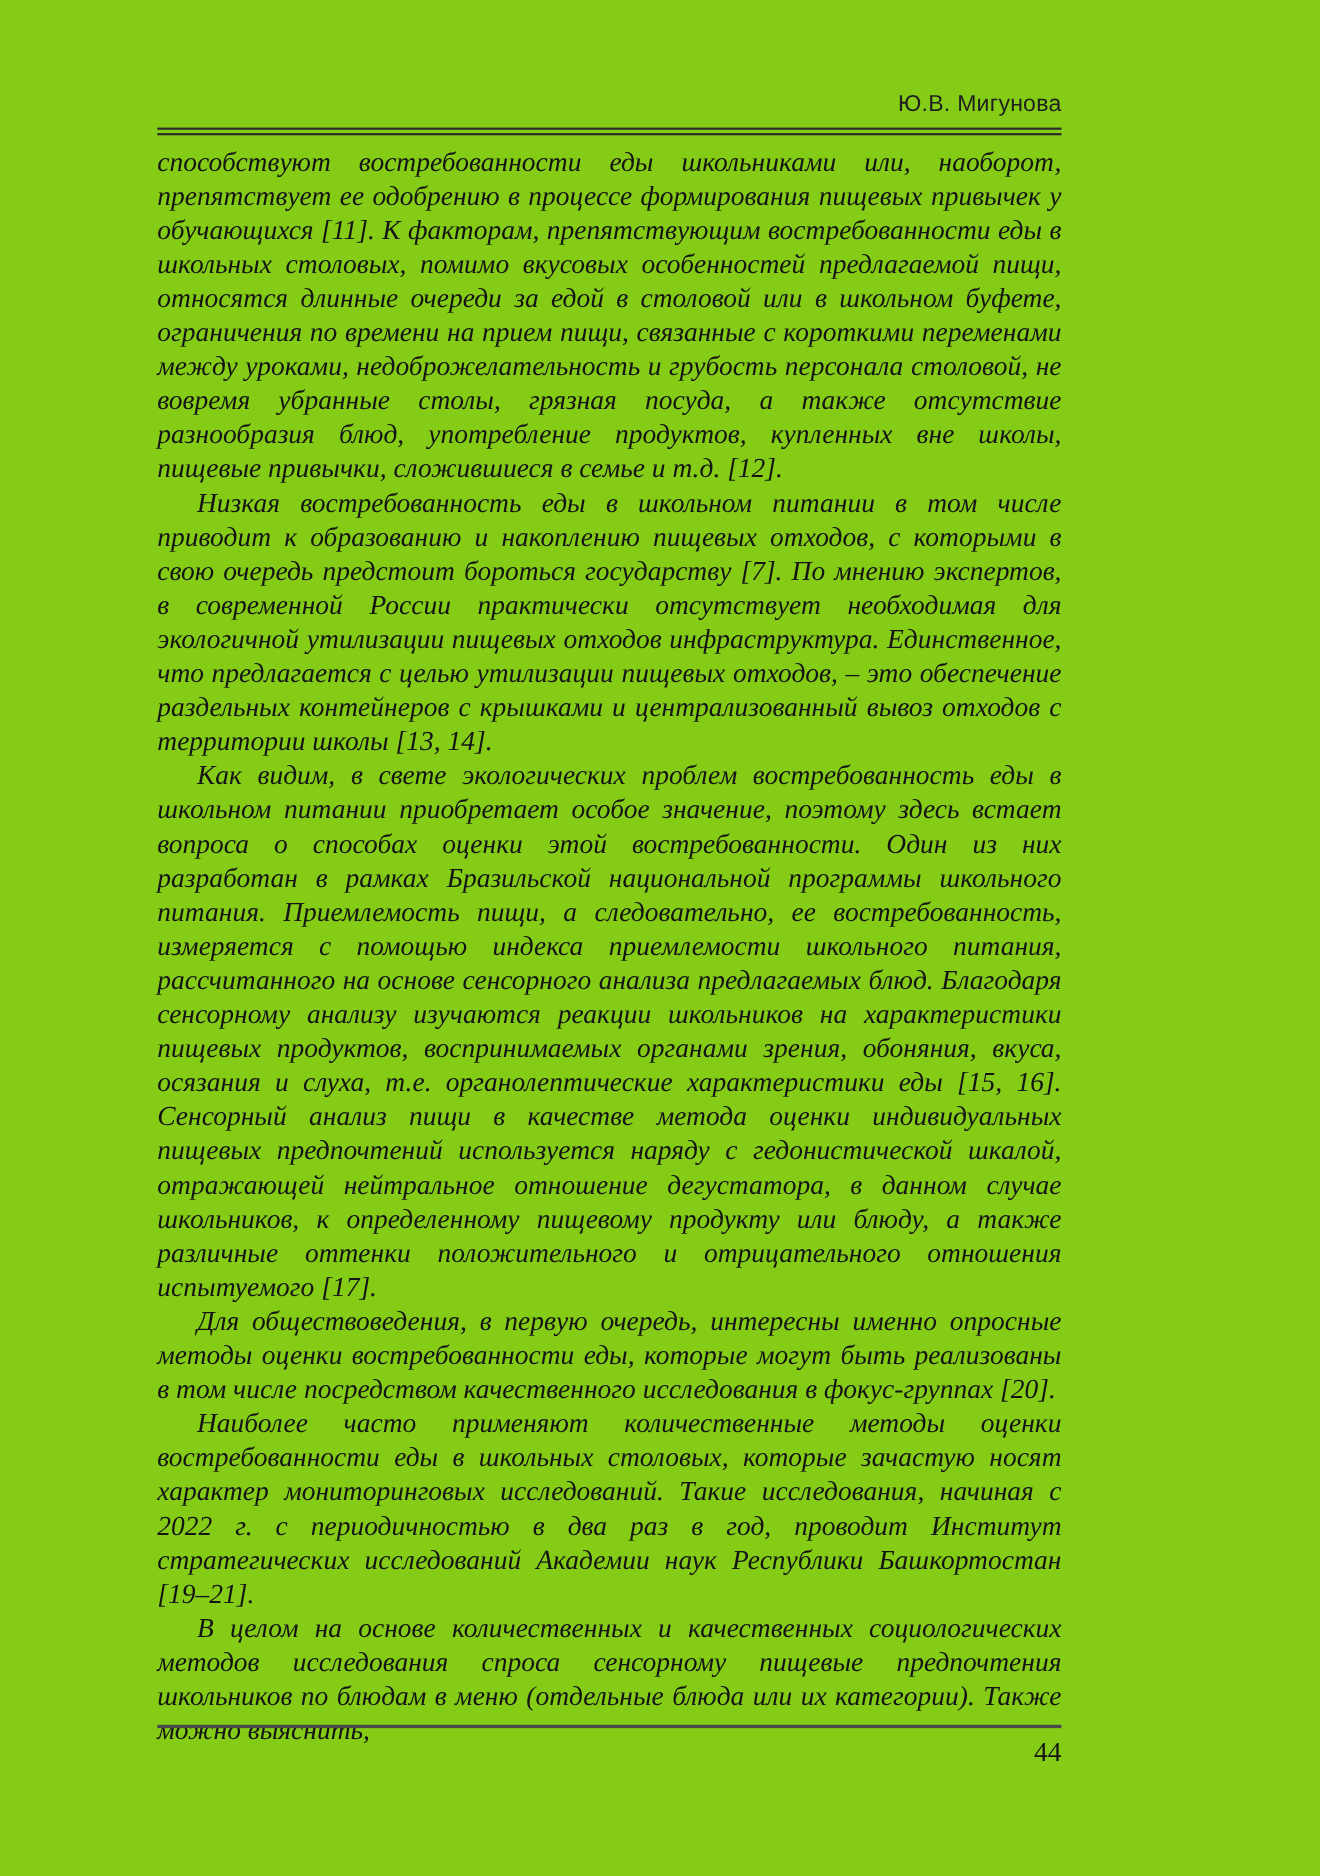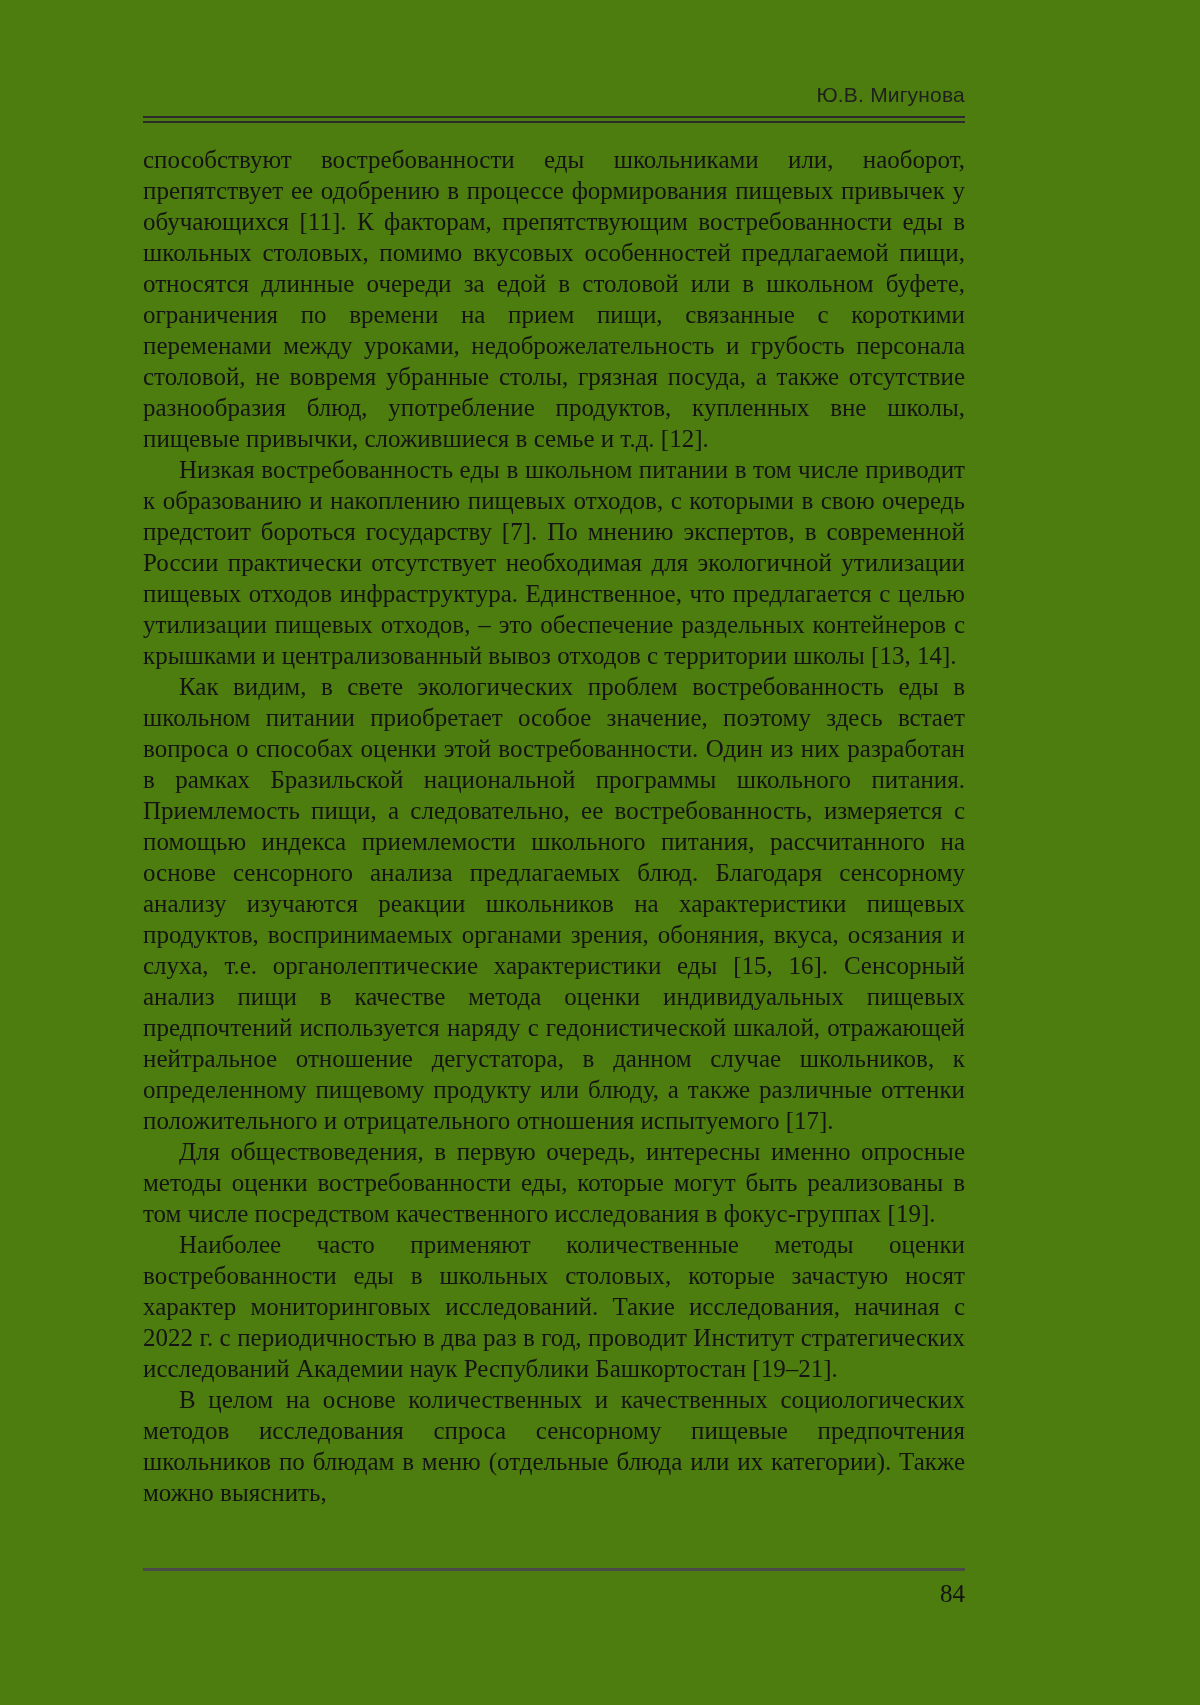--- a/index.html
+++ b/index.html
@@ -4,21 +4,21 @@
 <style>
   html, body {
     margin: 0;
     padding: 0;
     background: #ffffff;
   }
   .page {
     position: relative;
     width: 1200px;
     height: 1705px;
-    background: #4d7c0f;
+    background: #84cc16;
     overflow: hidden;
     color: #1a1a1a;
   }
   .header-author {
     position: absolute;
     top: 82px;
     left: 143px;
     width: 822px;
     text-align: right;
     font-family: "Liberation Sans", sans-serif;
@@ -31,27 +31,28 @@
     position: absolute;
     top: 116px;
     left: 143px;
     width: 822px;
     height: 3px;
     border-top: 2px solid #2b2b2b;
     border-bottom: 2px solid #2b2b2b;
   }
   .document-body {
     position: absolute;
-    top: 144px;
+    top: 132px;
     left: 143px;
     width: 822px;
     font-family: "Liberation Serif", serif;
     font-size: 25px;
     line-height: 31px;
     color: #141414;
+    font-style: italic;
   }
   .document-body p {
     margin: 0;
     padding: 0;
     text-align: justify;
   }
   .document-body p.indent {
     text-indent: 36px;
   }
   .footer-rule {
@@ -80,22 +81,22 @@
 <div class="page">
 
   <div class="header-author">Ю.В. Мигунова</div>
 
   <div class="header-rule"></div>
 
   <div class="document-body">
     <p>способствуют востребованности еды школьниками или, наоборот, препятствует ее одобрению в процессе формирования пищевых привычек у обучающихся [11]. К факторам, препятствующим востребованности еды в школьных столовых, помимо вкусовых особенностей предлагаемой пищи, относятся длинные очереди за едой в столовой или в школьном буфете, ограничения по времени на прием пищи, связанные с короткими переменами между уроками, недоброжелательность и грубость персонала столовой, не вовремя убранные столы, грязная посуда, а также отсутствие разнообразия блюд, употребление продуктов, купленных вне школы, пищевые привычки, сложившиеся в семье и т.д. [12].</p>
     <p class="indent">Низкая востребованность еды в школьном питании в том числе приводит к образованию и накоплению пищевых отходов, с которыми в свою очередь предстоит бороться государству [7]. По мнению экспертов, в современной России практически отсутствует необходимая для экологичной утилизации пищевых отходов инфраструктура. Единственное, что предлагается с целью утилизации пищевых отходов, – это обеспечение раздельных контейнеров с крышками и централизованный вывоз отходов с территории школы [13, 14].</p>
     <p class="indent">Как видим, в свете экологических проблем востребованность еды в школьном питании приобретает особое значение, поэтому здесь встает вопроса о способах оценки этой востребованности. Один из них разработан в рамках Бразильской национальной программы школьного питания. Приемлемость пищи, а следовательно, ее востребованность, измеряется с помощью индекса приемлемости школьного питания, рассчитанного на основе сенсорного анализа предлагаемых блюд. Благодаря сенсорному анализу изучаются реакции школьников на характеристики пищевых продуктов, воспринимаемых органами зрения, обоняния, вкуса, осязания и слуха, т.е. органолептические характеристики еды [15, 16]. Сенсорный анализ пищи в качестве метода оценки индивидуальных пищевых предпочтений используется наряду с гедонистической шкалой, отражающей нейтральное отношение дегустатора, в данном случае школьников, к определенному пищевому продукту или блюду, а также различные оттенки положительного и отрицательного отношения испытуемого [17].</p>
-    <p class="indent">Для обществоведения, в первую очередь, интересны именно опросные методы оценки востребованности еды, которые могут быть реализованы в том числе посредством качественного исследования в фокус-группах [19].</p>
+    <p class="indent">Для обществоведения, в первую очередь, интересны именно опросные методы оценки востребованности еды, которые могут быть реализованы в том числе посредством качественного исследования в фокус-группах [20].</p>
     <p class="indent">Наиболее часто применяют количественные методы оценки востребованности еды в школьных столовых, которые зачастую носят характер мониторинговых исследований. Такие исследования, начиная с 2022 г. с периодичностью в два раз в год, проводит Институт стратегических исследований Академии наук Республики Башкортостан [19–21].</p>
     <p class="indent">В целом на основе количественных и качественных социологических методов исследования спроса сенсорному пищевые предпочтения школьников по блюдам в меню (отдельные блюда или их категории). Также можно выяснить,</p>
   </div>
 
   <div class="footer-rule"></div>
 
-  <div class="page-number">84</div>
+  <div class="page-number">44</div>
 
 </div>
 
 </body></html>

